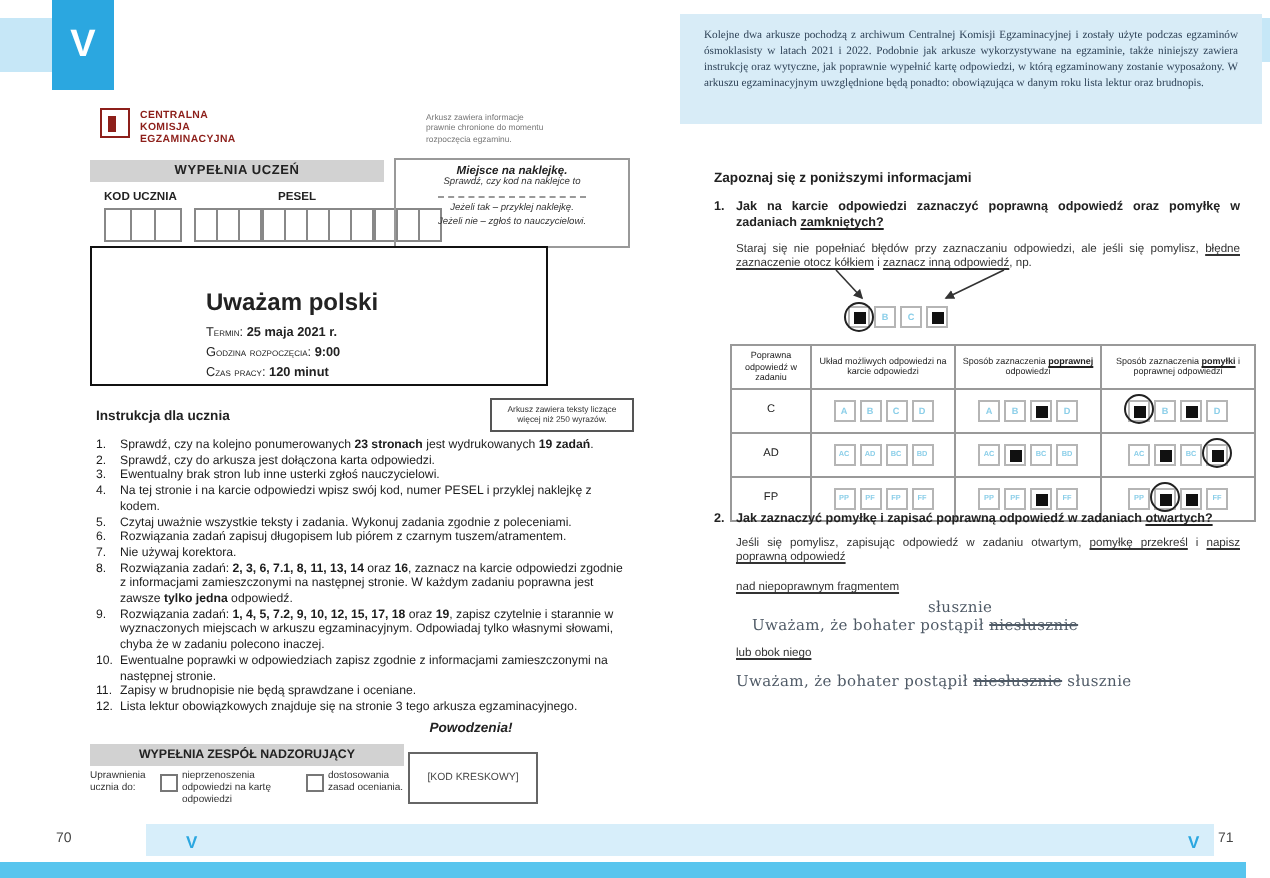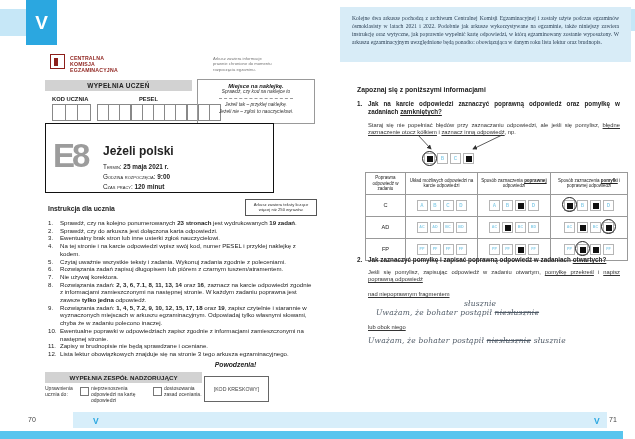--- a/index.html
+++ b/index.html
@@ -88,21 +88,21 @@
   #answer-table td{border:0.8px solid #999;height:19px;text-align:center;vertical-align:middle;}
   #answer-table td.ans{font-size:5.6px;color:#222;}
   .boxrow{display:flex;gap:2px;justify-content:center;}
 
   #q2-num{left:357px;top:256px;}
   #q2-text{left:368px;top:256px;width:258px;font-size:6.3px;font-weight:bold;}
   #q2-para{left:368px;top:269px;width:252px;font-size:5.8px;line-height:7.2px;text-align:justify;color:#333;}
   .u-label{font-size:5.8px;text-decoration:underline;color:#333;}
   #label-above{left:368px;top:291px;}
   #label-beside{left:368px;top:324px;}
-  .hand{font-family:"DejaVu Serif",serif;font-style:italic;font-size:7.5px;color:#4f5a66;letter-spacing:.2px;}
+  .hand{font-family:"DejaVu Serif",serif;font-size:7.5px;color:#4f5a66;letter-spacing:.2px;}
   #hand-correction{left:464px;top:299px;}
   #hand-line1{left:376px;top:308px;}
   #hand-line2{left:368px;top:336px;}
   s{text-decoration:line-through;}
   u{text-underline-offset:1px;}
 
   
   #footer-light{left:73px;top:412px;width:534px;height:16px;background:#d7eefa;}
   .footer-v{top:415.5px;font-size:8.5px;font-weight:bold;color:#2ba7e0;}
   #footer-v-left{left:93px;} #footer-v-right{left:594px;}
@@ -151,22 +151,21 @@
 
 <div class="abs" id="sticker-box">
   <div class="sticker-title">Miejsce na naklejkę.</div>
   <div class="sticker-line">Sprawdź, czy kod na naklejce to</div>
   <div class="sticker-sep"></div>
   <div class="sticker-line">Jeżeli tak – przyklej naklejkę.</div>
   <div class="sticker-line">Jeżeli nie – zgłoś to nauczycielowi.</div>
 </div>
 
 <div class="abs" id="exam-box">
-  <div id="e8-logo">E8</div>
-  <div id="exam-title2">Jeżeli polski</div>
+  <div id="exam-title2">Uważam polski</div>
   <div class="exam-row" id="exam-row-1">
     <span class="lbl">Termin:</span>
     <span class="val">25 maja 2021 r.</span>
   </div>
   <div class="exam-row" id="exam-row-2">
     <span class="lbl">Godzina rozpoczęcia:</span>
     <span class="val">9:00</span>
   </div>
   <div class="exam-row" id="exam-row-3">
     <span class="lbl">Czas pracy:</span>

